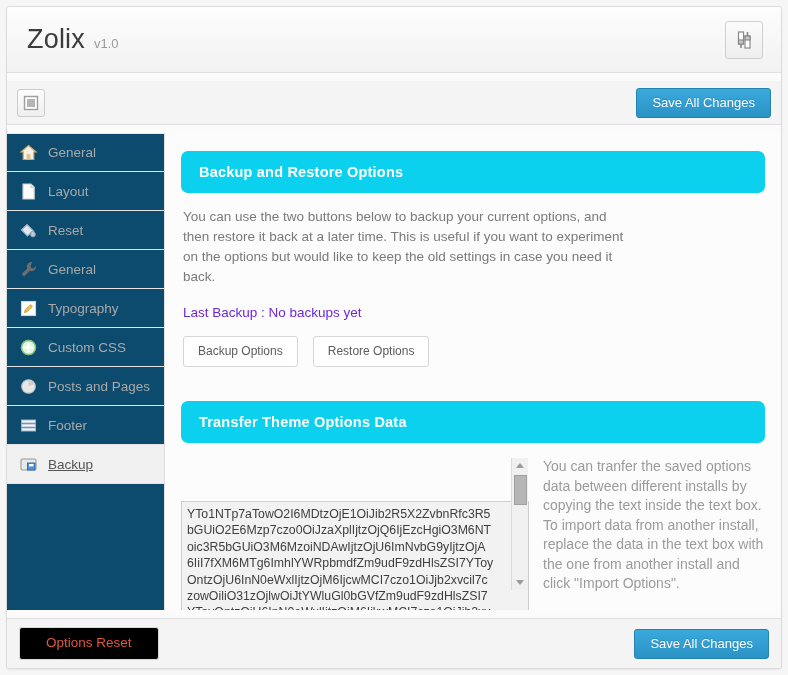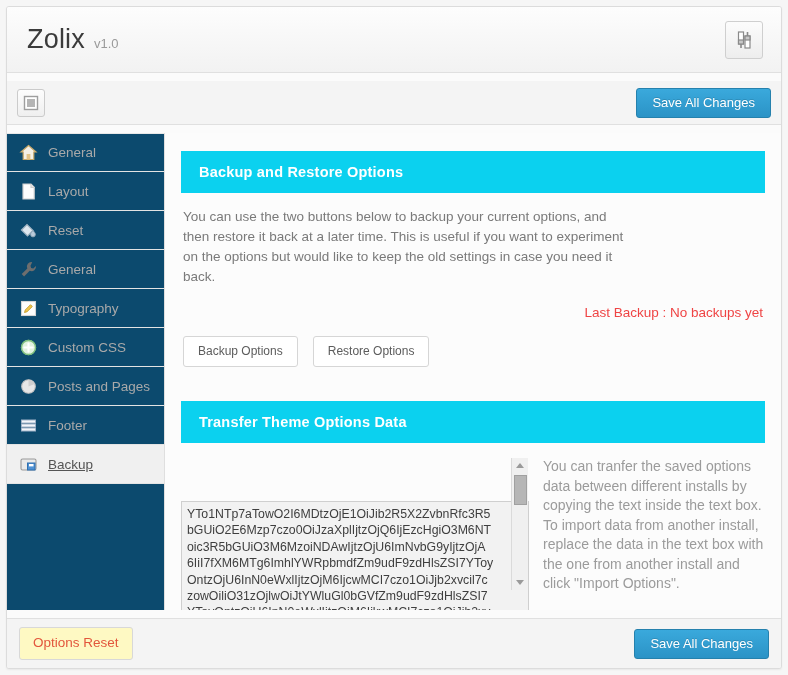--- a/index.html
+++ b/index.html
@@ -132,35 +132,35 @@
   }
 
   
   .section-head {
     background: #0bd1ef;
     color: #fff;
     font-size: 14.5px;
     font-weight: bold;
     padding: 13px 18px;
     letter-spacing: .2px;
+    border-radius: 7px;
   }
   .section-body { padding: 14px 2px 6px 2px; }
 
   .para {
     color: #7a7a7a;
     font-size: 13.5px;
     line-height: 20px;
     margin: 0 0 18px 0;
     max-width: 452px;
   }
   .lastbackup {
-    color: #ef4444;
+    color: #6d28d9;
     font-size: 13.5px;
     margin: 0 0 16px 0;
-    text-align: right;
   }
 
   .btn-plain {
     background: #fff;
     border: 1px solid #d6d6d6;
     border-radius: 3px;
     color: #5c5c5c;
     font-size: 12px;
     padding: 8px 14px 9px;
     cursor: pointer;
@@ -253,26 +253,26 @@
   .footer {
     height: 50px;
     background: #f4f4f4;
     border-top: 1px solid #e0e0e0;
     display: flex;
     align-items: center;
     padding: 0 12px;
     flex: none;
   }
   .btn-reset {
-    background: #fef9c3;
+    background: #000000;
     border: 1px solid #d8d8d8;
     border-radius: 3px;
     color: #e2563c;
     font-size: 13.5px;
-    padding: 8px 13px 9px;
+    padding: 8px 26px 9px;
     cursor: pointer;
     line-height: 1;
   }
   .footer-spacer { flex: 1; }
 </style>
 </head>
 <body>
 
 <div id="app">
   <div class="frame">

